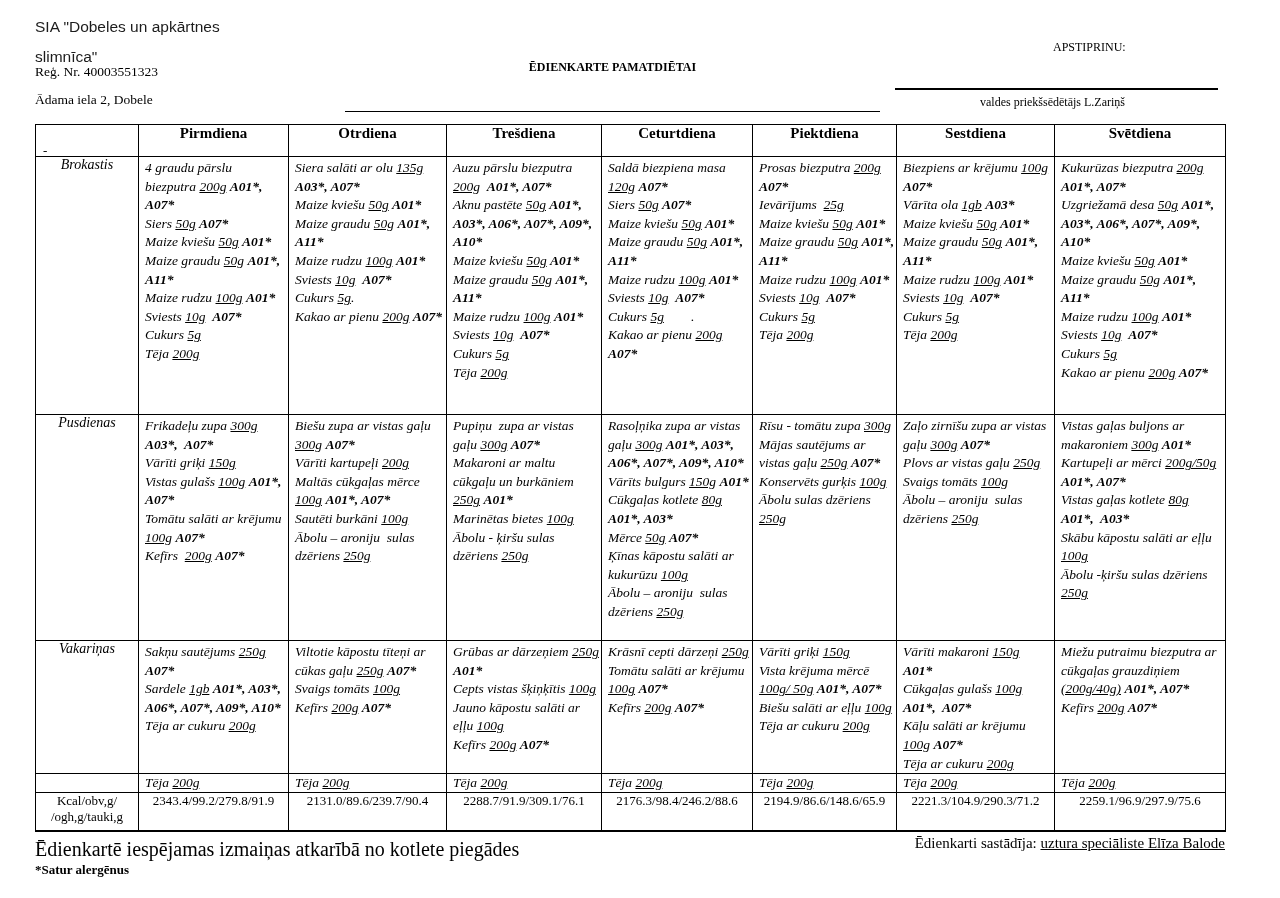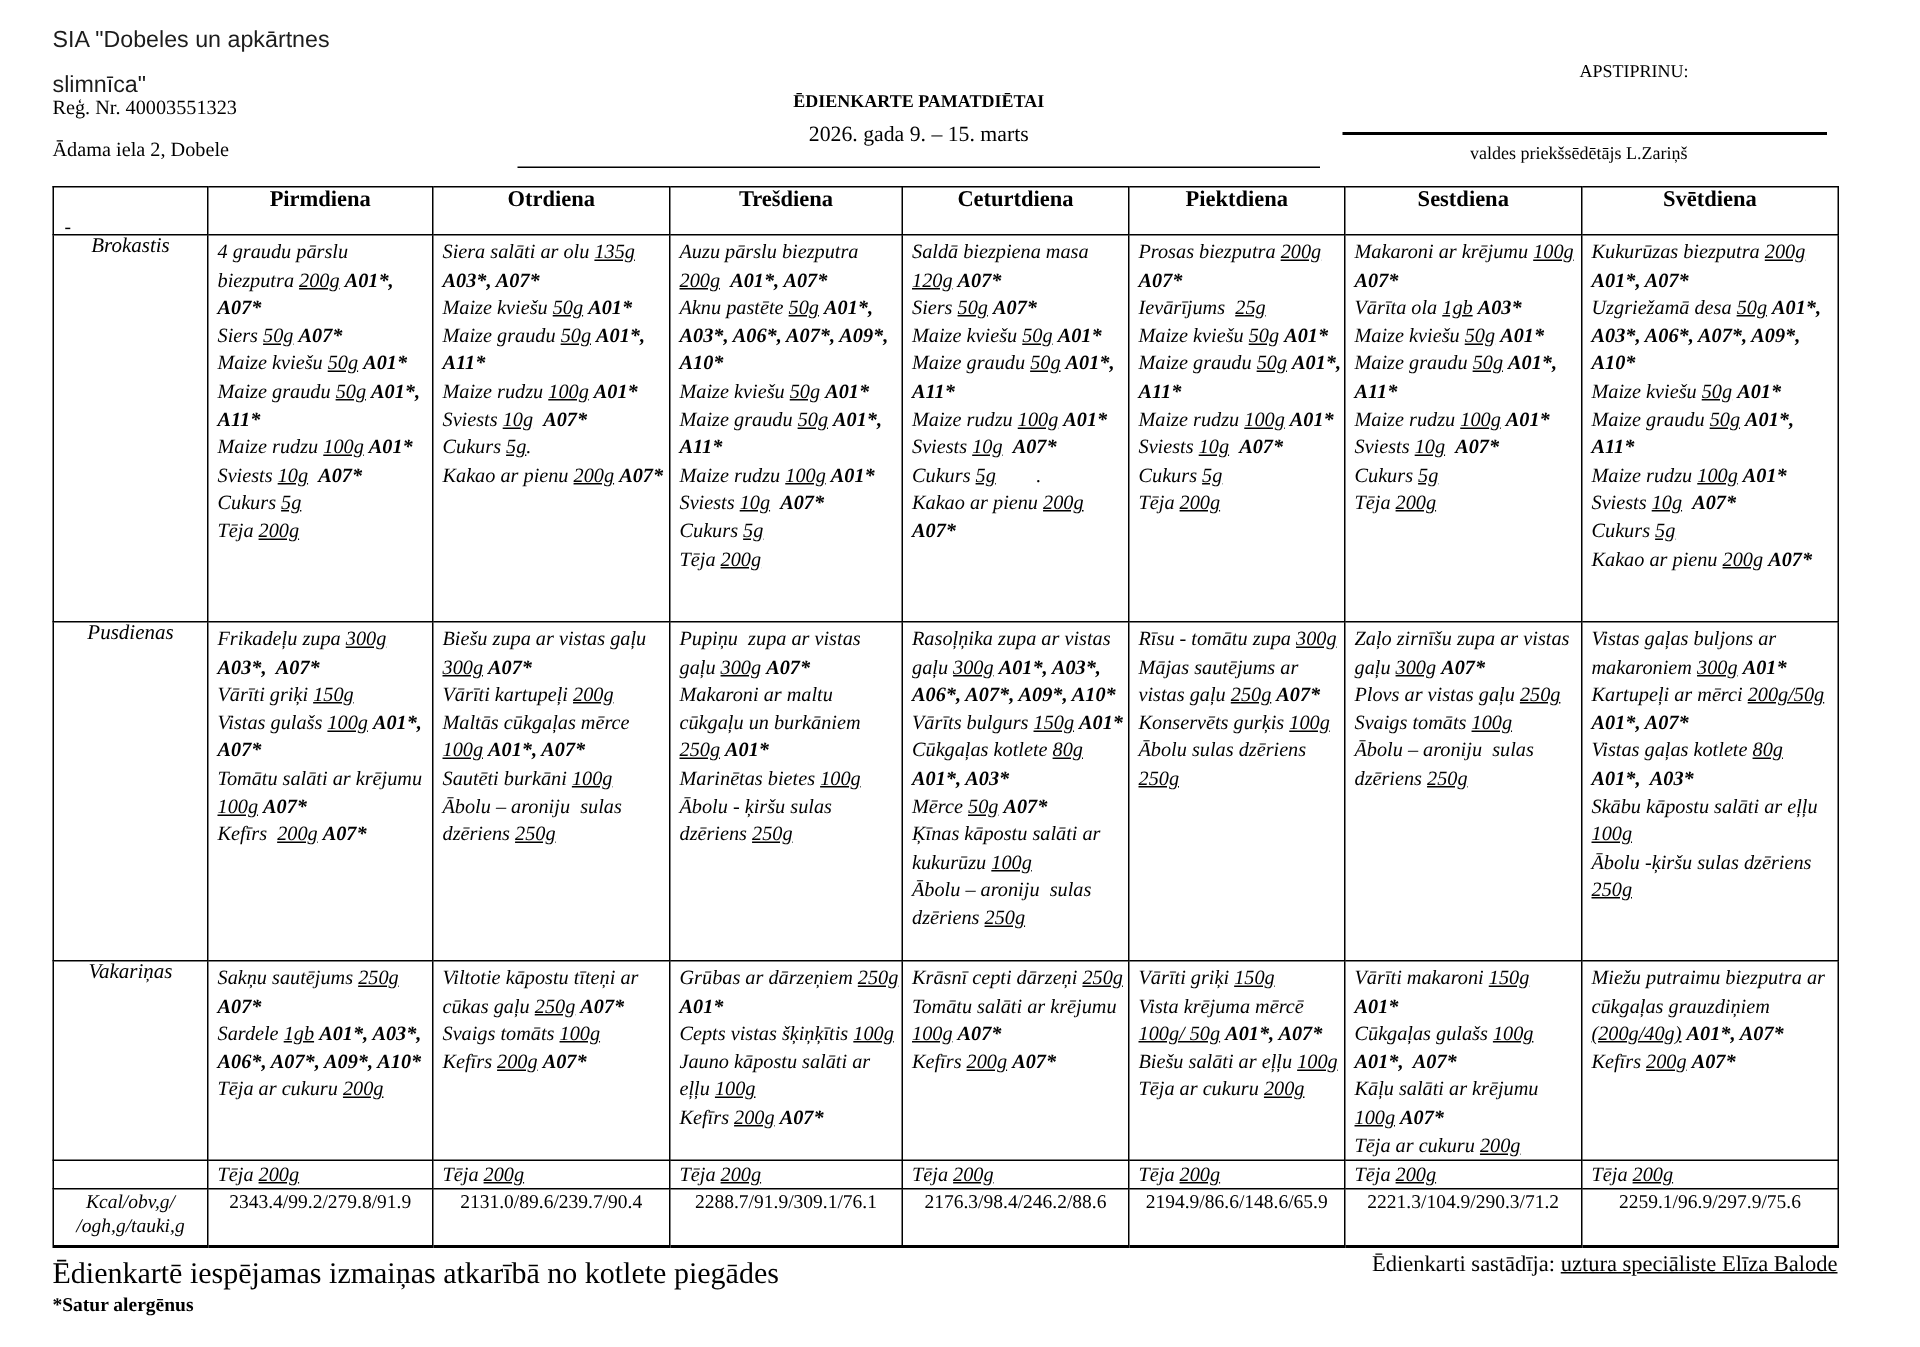--- a/index.html
+++ b/index.html
@@ -42,21 +42,21 @@
   td.rowlabel { font-style:italic; font-size:14px; text-align:center; vertical-align:middle; }
 
   td.menu-cell { font-style:italic; font-size:13.5px; line-height:18.6px;
                  padding:2px 2px 0 6px; }
   .dish { white-space:pre-wrap; }
   .qty  { text-decoration:underline; }
   .alg  { font-weight:bold; }
 
   td.teja-cell { font-style:italic; font-size:13.5px; line-height:16px; padding:1px 2px 0 6px; }
 
-  td.kcal-label { font-style:italic; font-size:13px; text-align:center;
+  td.kcal-label { font-size:13px; text-align:center;
                   vertical-align:middle; line-height:15.5px; }
   td.kcal-val   { font-size:13px; text-align:center; vertical-align:middle; }
   tr.r-kcal td  { border-bottom:2px solid #000; }
 
   
   .footer-note    { left:35px; top:838px; font-size:20px; }
   .allergen-note  { left:35px; top:862px; font-size:13px; font-weight:bold; }
   .composed       { left:640px; top:835px; width:585px; text-align:right; font-size:15px; }
   .composed .name { text-decoration:underline; }
 </style>
@@ -65,21 +65,20 @@
 
 <div class="abs org-name">
   <div>SIA "Dobeles un apkārtnes</div>
   <div>slimnīca"</div>
 </div>
 <div class="abs reg-no">Reģ. Nr. 40003551323</div>
 <div class="abs address">Ādama iela 2, Dobele</div>
 
 <div class="abs title-block">
   <div class="title-main">ĒDIENKARTE PAMATDIĒTAI</div>
-  <div class="date-range">2026. gada 9. – 15. marts</div>
 </div>
 <div class="abs date-rule"></div>
 
 <div class="abs approve-label">APSTIPRINU:</div>
 <div class="abs sign-rule"></div>
 <div class="abs approver">valdes priekšsēdētājs L.Zariņš</div>
 
 <span class="abs stray-dash">-</span>
 
 <table class="menu">
@@ -149,21 +148,21 @@
           <div class="dish"><span>Prosas biezputra </span><span class="qty">200g</span><span> </span><span class="alg">A07*</span></div>
           <div class="dish"><span>Ievārījums  </span><span class="qty">25g</span></div>
           <div class="dish"><span>Maize kviešu </span><span class="qty">50g</span><span> </span><span class="alg">A01*</span></div>
           <div class="dish"><span>Maize graudu </span><span class="qty">50g</span><span> </span><span class="alg">A01*, A11*</span></div>
           <div class="dish"><span>Maize rudzu </span><span class="qty">100g</span><span> </span><span class="alg">A01*</span></div>
           <div class="dish"><span>Sviests </span><span class="qty">10g</span><span>  </span><span class="alg">A07*</span></div>
           <div class="dish"><span>Cukurs </span><span class="qty">5g</span></div>
           <div class="dish"><span>Tēja </span><span class="qty">200g</span></div>
         </td>
     <td class="menu-cell">
-          <div class="dish"><span>Makaroni ar krējumu </span><span class="qty">100g</span><span>  </span><span class="alg">A07*</span></div>
+          <div class="dish"><span>Biezpiens ar krējumu </span><span class="qty">100g</span><span>  </span><span class="alg">A07*</span></div>
           <div class="dish"><span>Vārīta ola </span><span class="qty">1gb</span><span> </span><span class="alg">A03*</span></div>
           <div class="dish"><span>Maize kviešu </span><span class="qty">50g</span><span> </span><span class="alg">A01*</span></div>
           <div class="dish"><span>Maize graudu </span><span class="qty">50g</span><span> </span><span class="alg">A01*, A11*</span></div>
           <div class="dish"><span>Maize rudzu </span><span class="qty">100g</span><span> </span><span class="alg">A01*</span></div>
           <div class="dish"><span>Sviests </span><span class="qty">10g</span><span>  </span><span class="alg">A07*</span></div>
           <div class="dish"><span>Cukurs </span><span class="qty">5g</span></div>
           <div class="dish"><span>Tēja </span><span class="qty">200g</span></div>
         </td>
     <td class="menu-cell">
           <div class="dish"><span>Kukurūzas biezputra </span><span class="qty">200g</span><span> </span><span class="alg">A01*, A07*</span></div>

